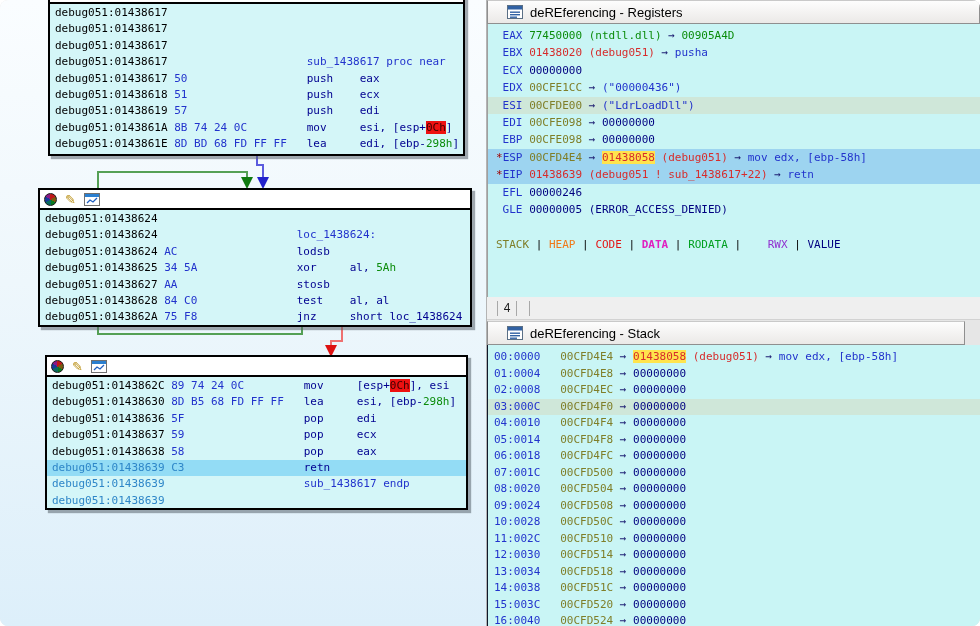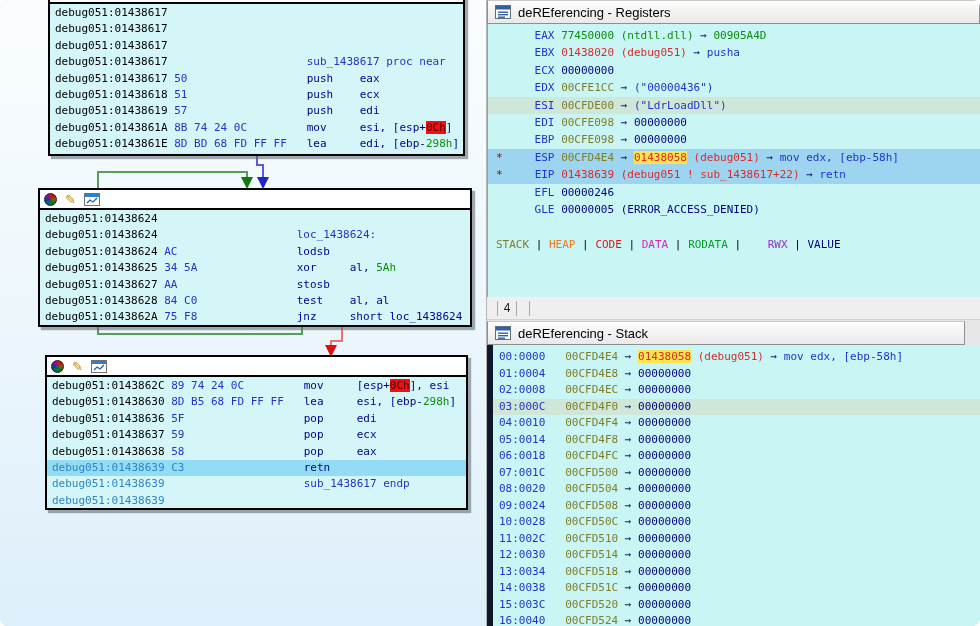--- a/index.html
+++ b/index.html
@@ -30,50 +30,50 @@
   .c-c  { color:#000090; }
   .c-n  { color:#2233cc; }
   .c-g  { color:#0b8c0b; }
   .c-p  { color:#000000; }
   .c-hr { background:#ee1111; color:#3c0000; }
 
   
   .right-pane { position:absolute; left:487px; top:0; width:493px; height:626px; background:#e6e6e6; }
   .panel-title { height:24px; background:linear-gradient(#fdfdfd,#ebe9e7);
     border:1px solid #8f8f8f; border-top:1px solid #c9c9c9;
-    display:flex; align-items:center; gap:7px; padding-left:7px;
+    display:flex; align-items:center; gap:7px; padding-left:19px;
     font-family:"Liberation Sans", sans-serif; font-size:13px; color:#000; }
   .reg-panel  { position:absolute; left:0; top:0; width:493px; height:297px; }
   .reg-body   { position:absolute; left:0; top:24px; width:493px; height:273px;
     background:#c9f5f5; border-left:1px solid #9f9f9f; padding:3px 0 0 8px; font-size:11px; overflow:hidden; }
   .reg-body .trow { height:17.4px; line-height:17.4px; white-space:pre; margin-left:-8px; padding-left:8px; }
 
   .tab-bar { position:absolute; left:0; top:297px; width:493px; height:23px; background:#efefef;
     border-bottom:1px solid #d2d2d2; display:flex; align-items:center;
     font-family:"Liberation Sans", sans-serif; font-size:12px; }
   .tab-sep { display:inline-block; width:1px; height:15px; background:#a8a8a8; }
   .tab-label { display:inline-block; width:18px; text-align:center; color:#1a1a1a; }
 
   .stack-panel { position:absolute; left:0; top:321px; width:478px; height:305px; }
   .stack-body  { position:absolute; left:0; top:24px; width:493px; height:281px;
-    background:#c9f5f5; border-left:6px solid #0f172a; padding:4px 0 0 6px; font-size:11px; overflow:hidden; }
+    background:#c9f5f5; border-left:1px solid #0f172a; padding:4px 0 0 6px; font-size:11px; overflow:hidden; }
   .stack-body .trow { height:16.5px; line-height:16.5px; white-space:pre; margin-left:-6px; padding-left:6px; }
 
   
-  .c-r  { color:#2233cc;margin-left:32px; }
+  .c-r  { color:#2233cc; }
   .c-sr { color:#a00000; }
   .c-st { color:#7f7e28; }
   .c-rd { color:#d62c2c; }
   .c-nv { color:#000080; }
   .c-bl { color:#2233cc; }
   .c-ar { color:#1a1a70; }
   .c-of { color:#2233cc; }
   .c-hy { background:#ffe44d; color:#d62c2c; }
   .c-lstack{ color:#7f7e28; } .c-lheap{ color:#f07818; } .c-lcode{ color:#e41414; }
-  .c-ldata{ color:#e020c0; } .c-lro{ color:#00a020; } .c-lrwx{ color:#9030d0;margin-left:20px; } .c-lval{ color:#000080;margin-top:42px; }
+  .c-ldata{ color:#e020c0;font-weight:bold; } .c-lro{ color:#00a020; } .c-lrwx{ color:#9030d0;margin-left:20px; } .c-lval{ color:#000080;margin-top:42px; }
   .hl-sage { background:#cfe7d9; }
   .hl-blue { background:#9dd4f0; }
 
   .win-icon { flex:0 0 auto; }
 </style>
 </head>
 <body>
 
 <div class="screen">
 

